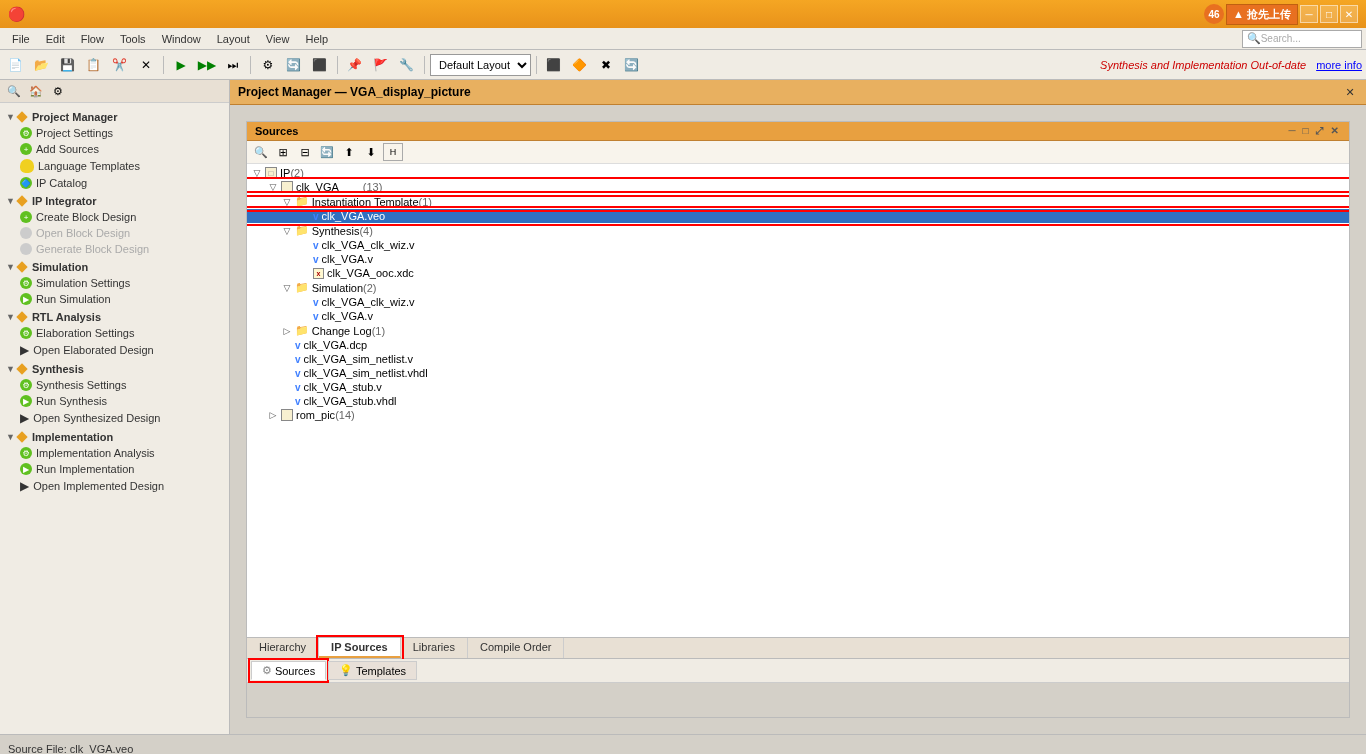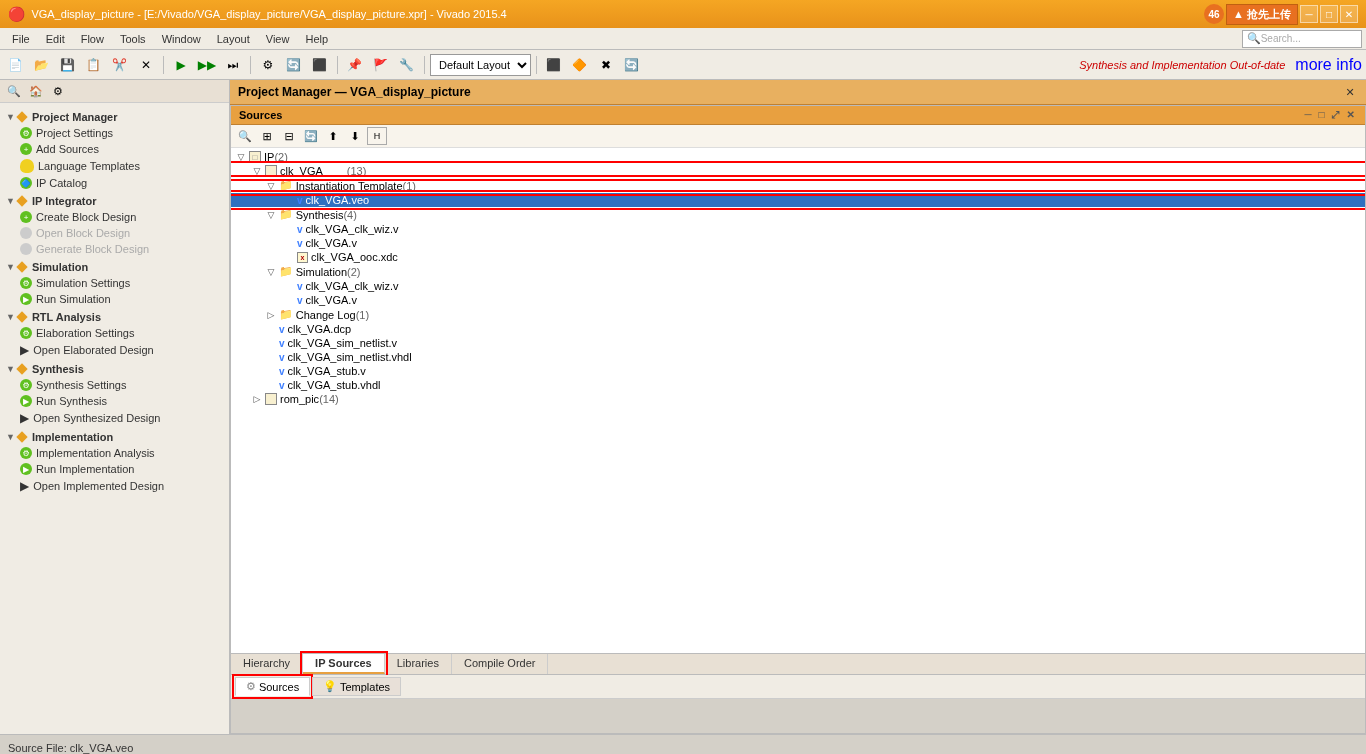--- a/index.html
+++ b/index.html
@@ -12,21 +12,21 @@
     
     #menu-bar { background: #f0ece4; height: 22px; display: flex; align-items: center; padding: 0 4px; border-bottom: 1px solid #bbb; }
     .menu-item { padding: 2px 8px; cursor: pointer; font-size: 11px; color: #333; }
 
     
     #toolbar { background: #f0ece4; height: 30px; display: flex; align-items: center; padding: 0 4px; border-bottom: 1px solid #bbb; gap: 2px; }
     .toolbar-btn { width: 24px; height: 22px; border: 1px solid transparent; background: transparent; display: flex; align-items: center; justify-content: center; cursor: pointer; font-size: 12px; }
     .toolbar-sep { width: 1px; height: 18px; background: #bbb; margin: 0 3px; }
     .layout-select { height: 22px; border: 1px solid #999; background: #fff; font-size: 11px; padding: 0 4px; cursor: pointer; }
     .toolbar-warning { color: #c00; font-size: 11px; margin-left: auto; margin-right: 8px; font-style: italic; }
-    .more-info { color: #00f; font-size: 16px; cursor: pointer; }
+    .more-info { color: #00f; font-size: 11px; text-decoration: underline; cursor: pointer; }
 
     
     #main-layout { display: flex; height: calc(754px - 28px - 22px - 30px - 20px); }
 
     
     #flow-nav { width: 230px; background: #f0ece4; border-right: 1px solid #bbb; display: flex; flex-direction: column; overflow: hidden; }
     #flow-nav-header { background: #c8c0b0; padding: 3px 6px; font-size: 11px; font-weight: bold; display: flex; justify-content: space-between; align-items: center; border-bottom: 1px solid #bbb; }
     #flow-nav-content { flex: 1; overflow-y: auto; padding: 4px 0; }
 
     .nav-section { margin: 2px 0; }
@@ -34,21 +34,21 @@
     .nav-item { display: flex; align-items: center; padding: 2px 8px 2px 20px; cursor: pointer; font-size: 11px; color: #333; }
     .nav-item.disabled { color: #aaa; cursor: default; }
 
     
     #project-area { flex: 1; display: flex; flex-direction: column; overflow: hidden; }
     #project-header { background: #e8b060; padding: 4px 8px; font-size: 12px; font-weight: bold; display: flex; align-items: center; justify-content: space-between; border-bottom: 1px solid #c08030; }
     #project-header .header-controls { display: flex; gap: 4px; }
     #project-header .hdr-btn { width: 16px; height: 16px; border: none; background: transparent; cursor: pointer; font-size: 11px; color: #333; }
 
     
-    #sources-panel { flex: 1; display: flex; flex-direction: column; border: 1px solid #bbb; margin: 0; }
+    #sources-panel { flex: 1; display: flex; flex-direction: column; border: 1px solid #bbb; margin: 16px; }
     #sources-header { background: #e8a040; padding: 3px 8px; font-size: 11px; font-weight: bold; display: flex; justify-content: space-between; align-items: center; }
     #sources-toolbar { background: #f8f4ec; padding: 2px 4px; border-bottom: 1px solid #ddd; display: flex; gap: 2px; align-items: center; }
     .src-btn { width: 20px; height: 18px; border: 1px solid transparent; background: transparent; display: flex; align-items: center; justify-content: center; cursor: pointer; font-size: 11px; }
 
     
     #tree-area { flex: 1; background: #fff; overflow: auto; padding: 2px 0; }
     .tree-node { display: flex; align-items: center; padding: 1px 4px; cursor: pointer; font-size: 11px; white-space: nowrap; }
     .tree-node.highlighted { background: #3070c0; color: #fff; }
     .tree-toggle { width: 12px; text-align: center; font-size: 9px; color: #555; margin-right: 2px; }
 
@@ -58,38 +58,37 @@
     
     #bottom-tabs-area { height: 80px; border-top: 1px solid #bbb; display: flex; flex-direction: column; }
     #tab-row { background: #e8e0d4; display: flex; border-bottom: 1px solid #bbb; }
     .tab-item { padding: 3px 12px; font-size: 11px; cursor: pointer; border-right: 1px solid #ccc; color: #333; }
     .tab-item.active { background: #fff; font-weight: bold; border-bottom: 2px solid #e8a040; }
     #sub-tab-row { background: #f0ece4; display: flex; padding: 2px 4px; border-bottom: 1px solid #ccc; }
     .sub-tab { padding: 2px 10px; font-size: 11px; cursor: pointer; border: 1px solid #ccc; background: #e8e0d8; margin-right: 2px; display: flex; align-items: center; gap: 3px; }
     .sub-tab.active { background: #fff; border-bottom-color: #fff; }
 
     
-    #status-bar { height: 20px; background: #d4d0c8; border-top: 1px solid #bbb; display: flex; align-items: flex-end; padding: 0 8px; font-size: 11px; color: #333; }
+    #status-bar { height: 20px; background: #d4d0c8; border-top: 1px solid #bbb; display: flex; align-items: flex-start; padding: 8px 8px; font-size: 11px; color: #333; }
     .diamond { width: 8px; height: 8px; background: #e8a020; transform: rotate(45deg); margin-right: 6px; flex-shrink: 0; }
     .green-circle-sm { width: 12px; height: 12px; border-radius: 50%; background: #60c020; display: flex; align-items: center; justify-content: center; margin-right: 4px; flex-shrink: 0; }
     .bulb-icon { width: 14px; height: 14px; background: #f0d020; border-radius: 50% 50% 40% 40%; display: flex; align-items: center; justify-content: center; margin-right: 4px; flex-shrink: 0; font-size: 9px; }
 
     .indent1 { padding-left: 20px; }
 
     .nav-chevron { color: #666; font-size: 9px; margin-right: 3px; }
 
     
     .panel-ctrl { font-size: 10px; cursor: pointer; color: #555; padding: 0 2px; }
   </style>
 </head>
 <body>
 
 <div id="title-bar">
   <span style="margin-right:6px; font-size:14px;">🔴</span>
-  <span style="font-size:11px; font-weight:normal;">VGA_display_picture - [E:/Vivado/VGA_display_picture/VGA_display_picture.xpr] - Vivado 2015.4</span>
   <div style="margin-left:auto; display:flex; gap:2px; align-items:center;">
     <div style="background:#e87020; color:#fff; border-radius:50%; width:20px; height:20px; display:flex; align-items:center; justify-content:center; font-size:10px; font-weight:bold;">46</div>
     <div style="background:#e87020; color:#fff; padding:2px 6px; font-size:11px; border:1px solid #c06010; cursor:pointer;">▲ 抢先上传</div>
     <button class="title-btn">─</button>
     <button class="title-btn">□</button>
     <button class="title-btn">✕</button>
   </div>
 </div>
 
 <div id="menu-bar">

